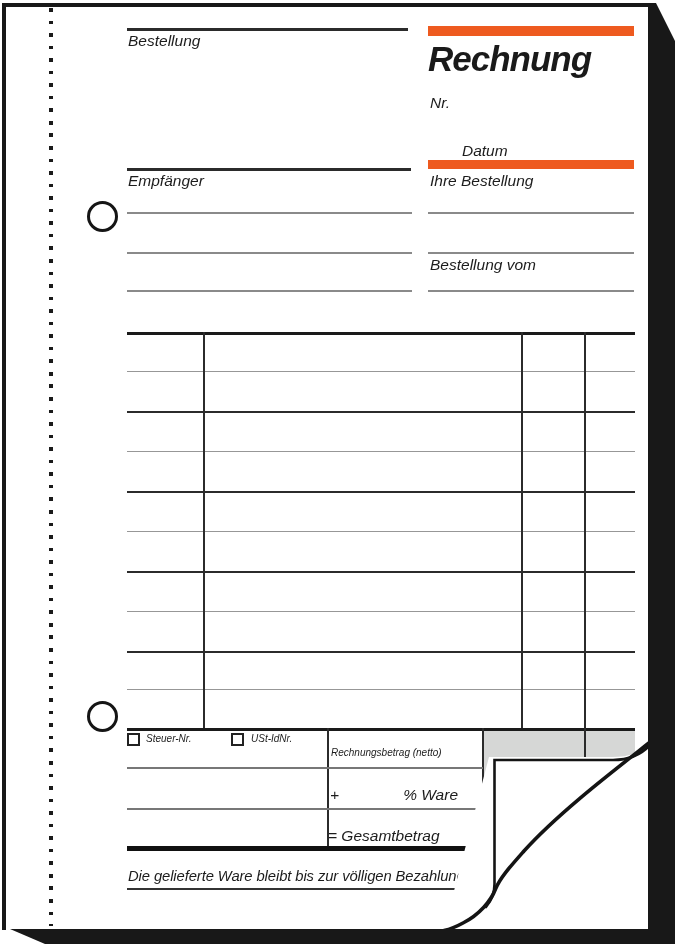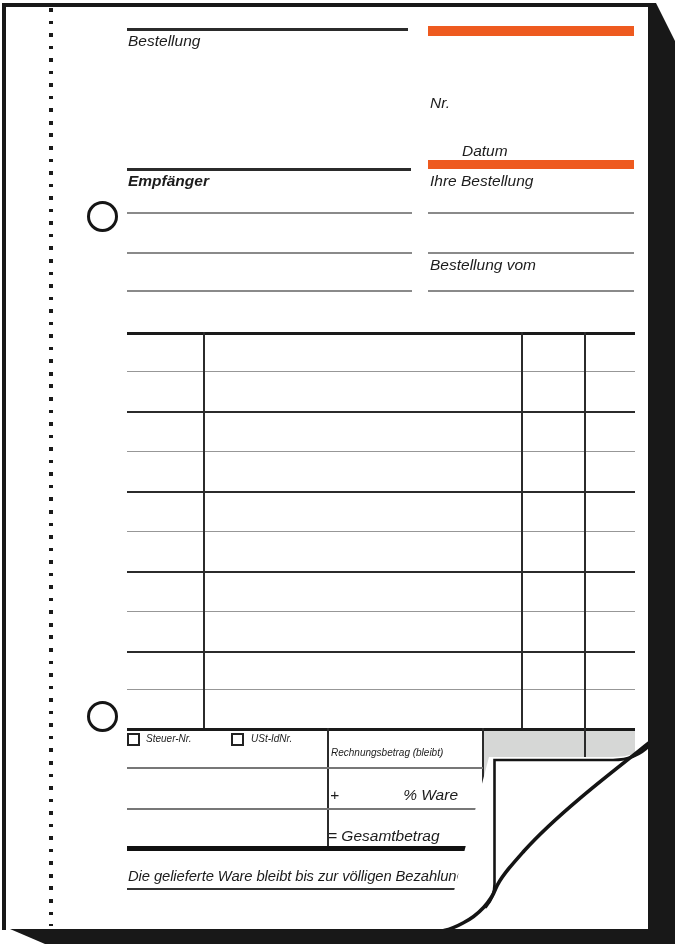--- a/index.html
+++ b/index.html
@@ -35,27 +35,28 @@
   <div class="abs" style="left:2px;top:3px;width:4px;height:927px;background:#181818;"></div>
 
   <div class="dots"></div>
   <div class="hole" style="left:87px;top:201px;"></div>
   <div class="hole" style="left:87px;top:701px;"></div>
 
   <div class="h" style="left:127px;top:28px;width:281px;height:2.5px;"></div>
   <div class="lbl" style="left:128px;top:32px;">Bestellung</div>
 
   <div class="bar" style="left:428px;top:26px;width:206px;background:#ee5a1f;"></div>
+  <div class="title" style="left:428px;top:41px;">Rechnung</div>
   <div class="lbl" style="left:430px;top:94px;">Nr.</div>
   <div class="lbl" style="left:430px;top:142px;margin-left:32px;">Datum</div>
   <div class="bar" style="left:428px;top:160px;width:206px;height:9px;background:#ee5a1f;"></div>
   <div class="lbl" style="left:430px;top:172px;text-align:center;">Ihre Bestellung</div>
 
   <div class="h" style="left:127px;top:168px;width:284px;height:2.5px;"></div>
-  <div class="lbl" style="left:128px;top:172px;font-weight:bold;">Empfänger</div>
+  <div class="lbl" style="left:128px;top:172px;">Empfänger</div>
 
   <div class="wline" style="left:127px;top:212px;width:285px;"></div>
   <div class="wline" style="left:127px;top:252px;width:285px;"></div>
   <div class="wline" style="left:127px;top:290px;width:285px;"></div>
 
   <div class="wline" style="left:428px;top:212px;width:206px;"></div>
   <div class="wline" style="left:428px;top:252px;width:206px;"></div>
   <div class="lbl" style="left:430px;top:256px;">Bestellung vom</div>
   <div class="wline" style="left:428px;top:290px;width:206px;"></div>
 
@@ -77,21 +78,21 @@
   <div class="h" style="left:127px;top:728px;width:508px;height:2.5px;background:#1a1a1a;"></div>
   <div class="v" style="left:327px;top:728px;height:123px;"></div>
   <div class="v" style="left:482px;top:728px;height:123px;"></div>
   <div class="v" style="left:584px;top:728px;height:119px;"></div>
 
   <div class="chk" style="left:127px;top:733px;"></div>
   <div class="lbl small" style="left:146px;top:733px;">Steuer-Nr.</div>
   <div class="chk" style="left:231px;top:733px;"></div>
   <div class="lbl small" style="left:251px;top:733px;text-align:center;">USt-IdNr.</div>
 
-  <div class="lbl small" style="left:331px;top:747px;">Rechnungsbetrag (bleibt)</div>
+  <div class="lbl small" style="left:331px;top:747px;">Rechnungsbetrag (netto)</div>
   <div class="wline" style="left:127px;top:767px;width:356px;background:#777;"></div>
   <div class="lbl" style="left:330px;top:786px;">+</div>
   <div class="lbl" style="left:328px;top:786px;width:130px;text-align:right;">% Ware</div>
   <div class="wline" style="left:127px;top:808px;width:356px;background:#777;"></div>
   <div class="lbl" style="left:328px;top:827px;">= Gesamtbetrag</div>
   <div class="h" style="left:127px;top:846px;width:508px;height:5px;background:#111;"></div>
 
   <div class="note" style="left:128px;top:868px;">Die gelieferte Ware bleibt bis zur völligen Bezahlung Eigentum</div>
   <div class="h" style="left:127px;top:888px;width:508px;height:2px;background:#333;"></div>
 

